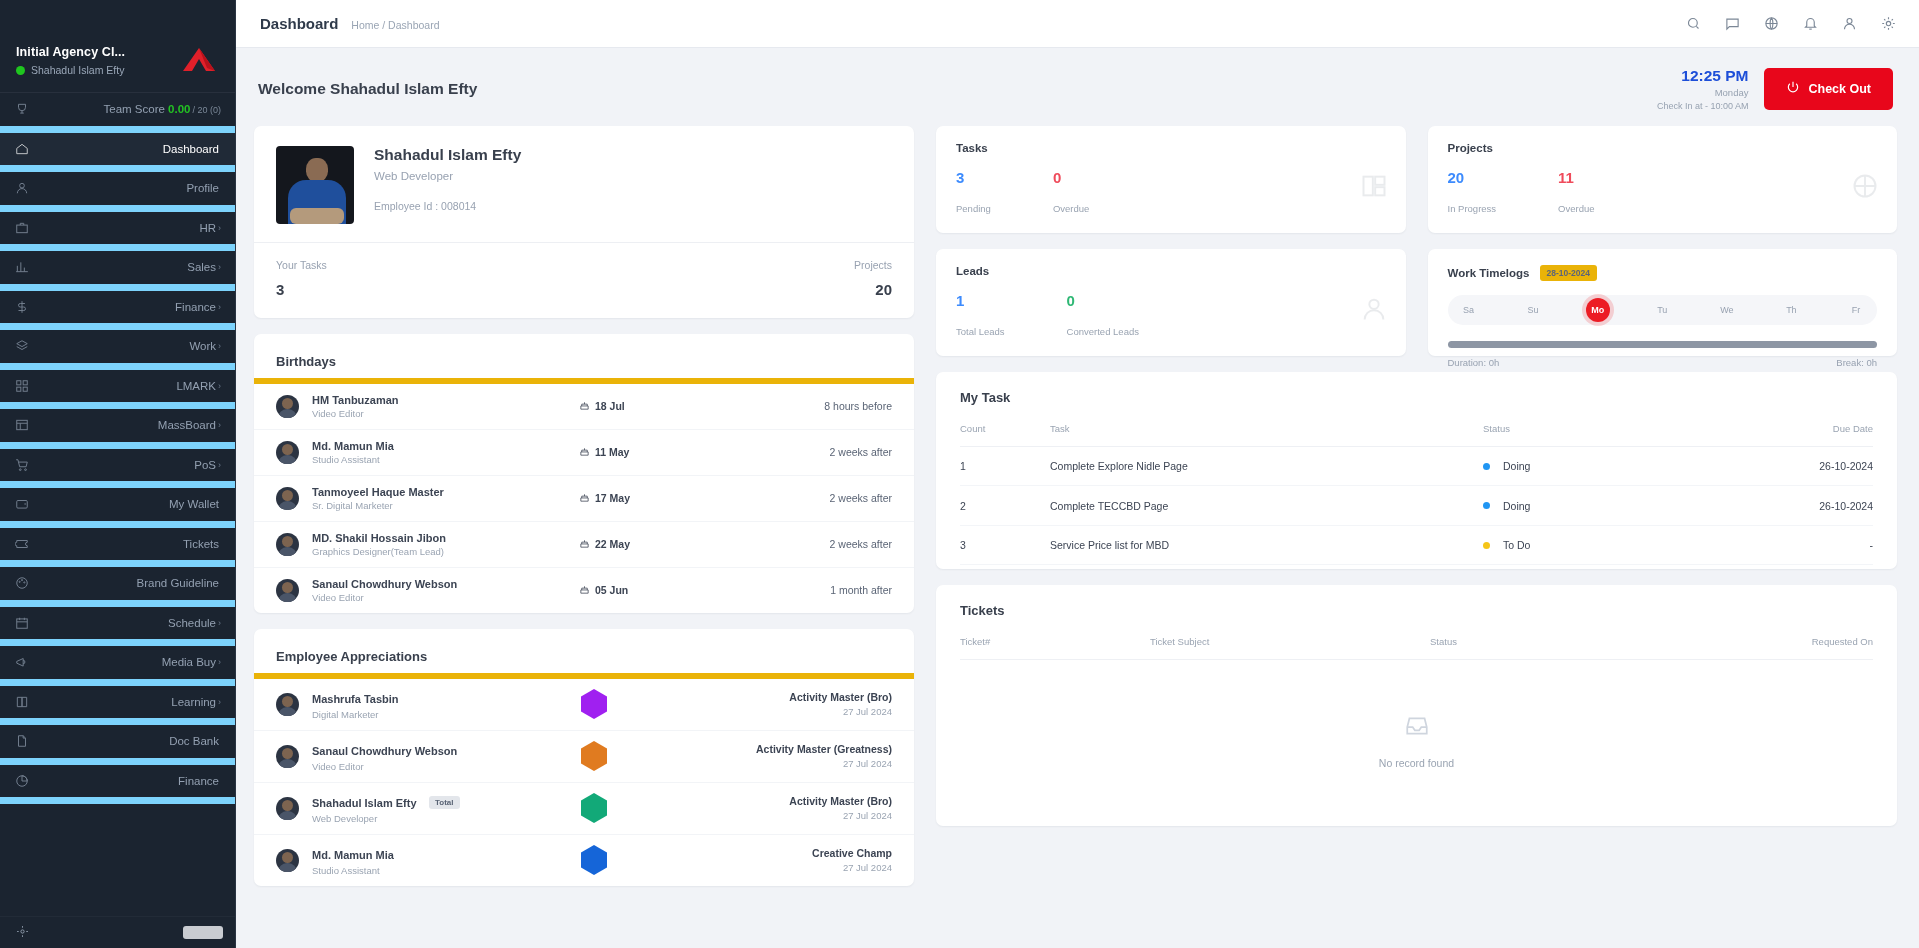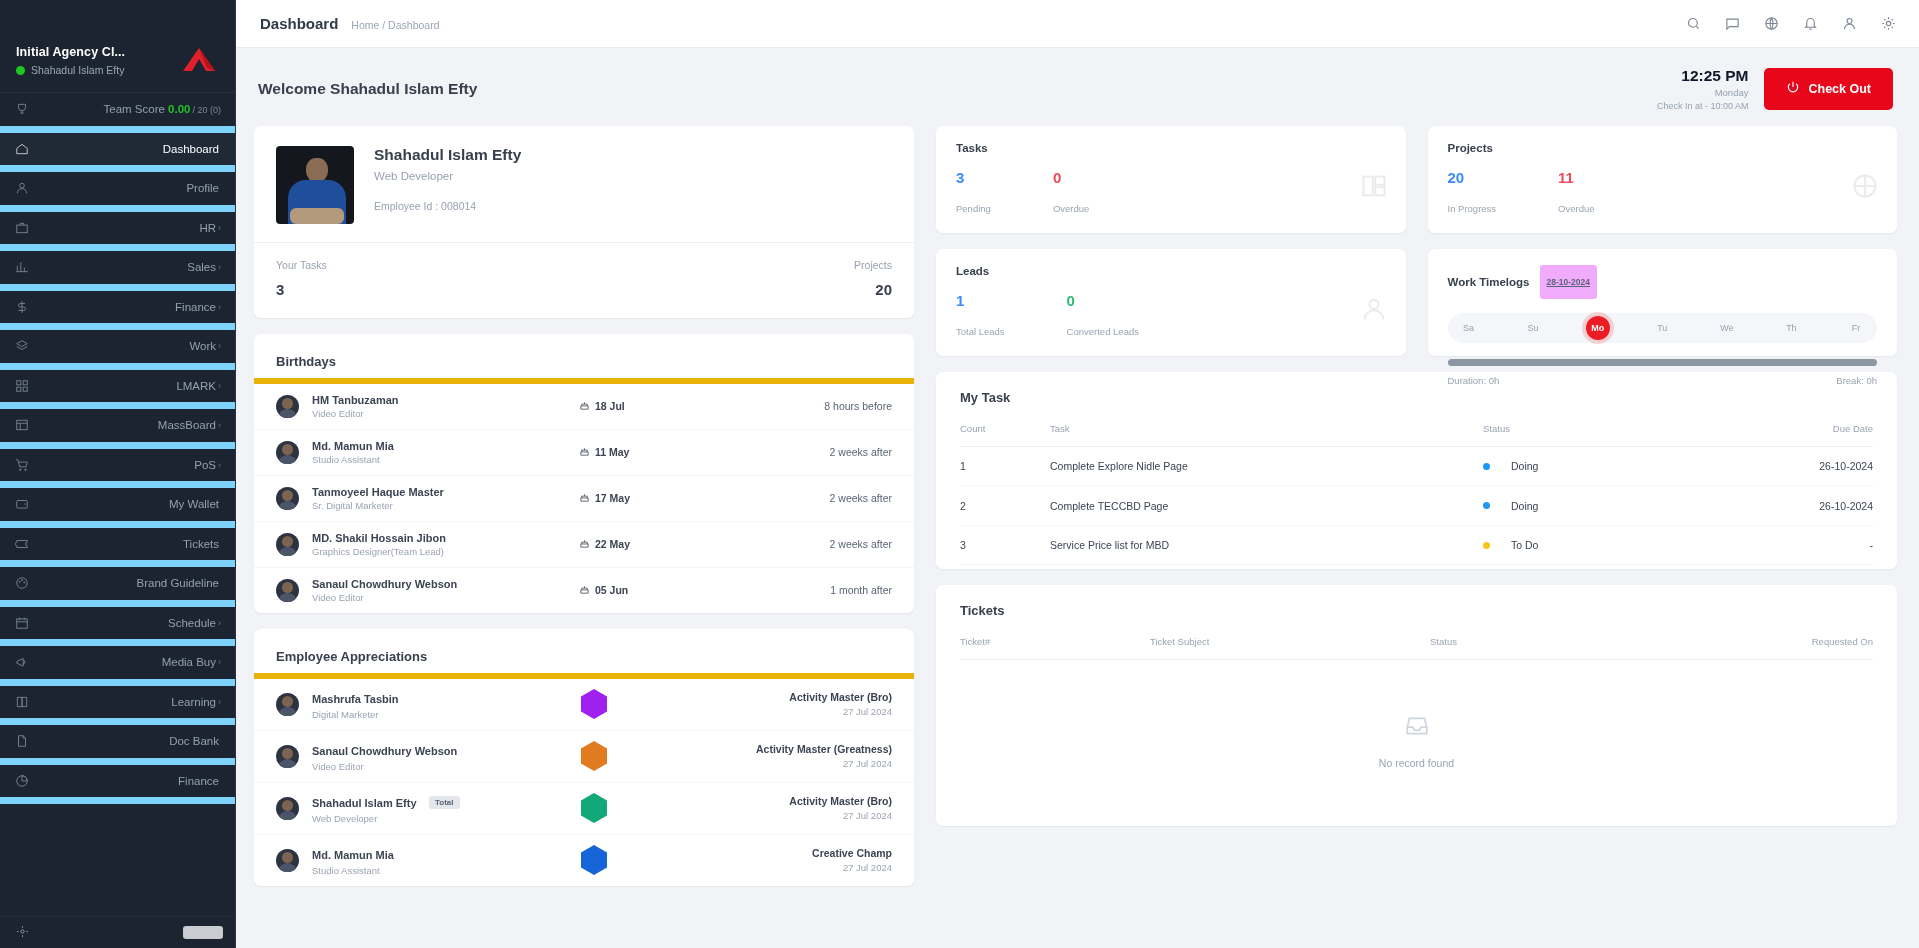--- a/index.html
+++ b/index.html
@@ -80,21 +80,21 @@
 
   .content { flex: 1 1 auto; overflow: hidden; padding: 0 22px 0 18px; border-radius: 6px; }
 
   .welcome {
     display: flex; align-items: center; justify-content: space-between;
     padding: 18px 4px 14px 4px; min-height: 72px;
   }
   .welcome-txt { font-size: 15.5px; font-weight: bold; color: #39404d; }
   .welcome-right { display: flex; align-items: center; gap: 16px; }
   .clockbox { text-align: right; line-height: 1.35; }
-  .clock-time { font-size: 15.5px; font-weight: bold; color: #0f172a; text-align: right; }
+  .clock-time { font-size: 15.5px; font-weight: bold; color: #1d4ed8; text-align: right; }
   .clock-day { font-size: 9.5px; color: #97a2b1; }
   .clock-in { font-size: 9px; color: #97a2b1; }
   .btn-checkout {
     background: #e8061b; color: #fff; border: none; border-radius: 5px;
     height: 42px; padding: 0 22px; font-size: 12.5px; font-weight: bold;
     display: flex; align-items: center; gap: 8px; cursor: pointer;
   }
   .btn-checkout svg { width: 14px; height: 14px; stroke: #fff; fill: none; stroke-width: 2; }
 
   .grid { display: flex; gap: 22px; align-items: flex-start; }
@@ -153,21 +153,21 @@
   .sc-title { font-size: 11.5px; font-weight: bold; color: #39404d; margin-bottom: 16px; }
   .sc-nums { display: flex; gap: 62px; }
   .sc-num { font-size: 15px; font-weight: bold; line-height: 1; }
   .sc-sub { font-size: 9.5px; color: #9aa4b2; margin-top: 18px; white-space: nowrap; }
   .sc-bg { position: absolute; right: 18px; top: 46px; opacity: .14; }
   .sc-bg svg { width: 28px; height: 28px; stroke: #5b6personal; }
   .blue { color: #3d8bfd; } .red { color: #ef4b5b; } .green { color: #2fb875; }
 
   
   .tl-head { display: flex; align-items: center; gap: 10px; margin-bottom: 14px; }
-  .tl-badge { background: #f0abfc; color: #5c6578; font-size: 8.5px; font-weight: bold; border-radius: 3px; padding: 12px 7px; text-decoration: underline; }
+  .tl-badge { background: #eab308; color: #5c6578; font-size: 8.5px; font-weight: bold; border-radius: 3px; padding: 3px 7px; }
   .tl-days {
     background: #f5f6f9; border-radius: 18px; height: 30px;
     display: flex; align-items: center; justify-content: space-between;
     padding: 0 9px; margin-bottom: 16px;
   }
   .tl-day {
     width: 24px; height: 24px; border-radius: 50%;
     display: flex; align-items: center; justify-content: center;
     font-size: 9px; color: #98a2b1; cursor: pointer;
   }
@@ -179,21 +179,21 @@
   .tbl { width: 100%; border-collapse: collapse; }
   .tbl th {
     text-align: left; font-size: 9.5px; font-weight: normal; color: #9aa4b2;
     padding: 10px 0 12px 0; border-bottom: 1px solid #eef0f4;
   }
   .tbl td {
     font-size: 10.5px; color: #3c4453; padding: 13px 0;
     border-bottom: 1px solid #f3f5f8;
   }
   .tbl .ta-r { text-align: right; }
-  .st { display: inline-flex; align-items: center; gap: 21px; }
+  .st { display: inline-flex; align-items: center; gap: 13px; }
   .st .d { width: 7px; height: 7px; border-radius: 50%; }
   .d-doing { background: #2196f3; } .d-todo { background: #f5c518; }
   .empty { text-align: center; padding: 40px 0 34px 0; }
   .empty svg { width: 26px; height: 26px; stroke: #cfd5de; fill: none; stroke-width: 1.6; }
   .empty p { font-size: 10.5px; color: #9aa4b2; margin-top: 16px; }
 </style>
 </head>
 <body>
 
 <div class="app">

